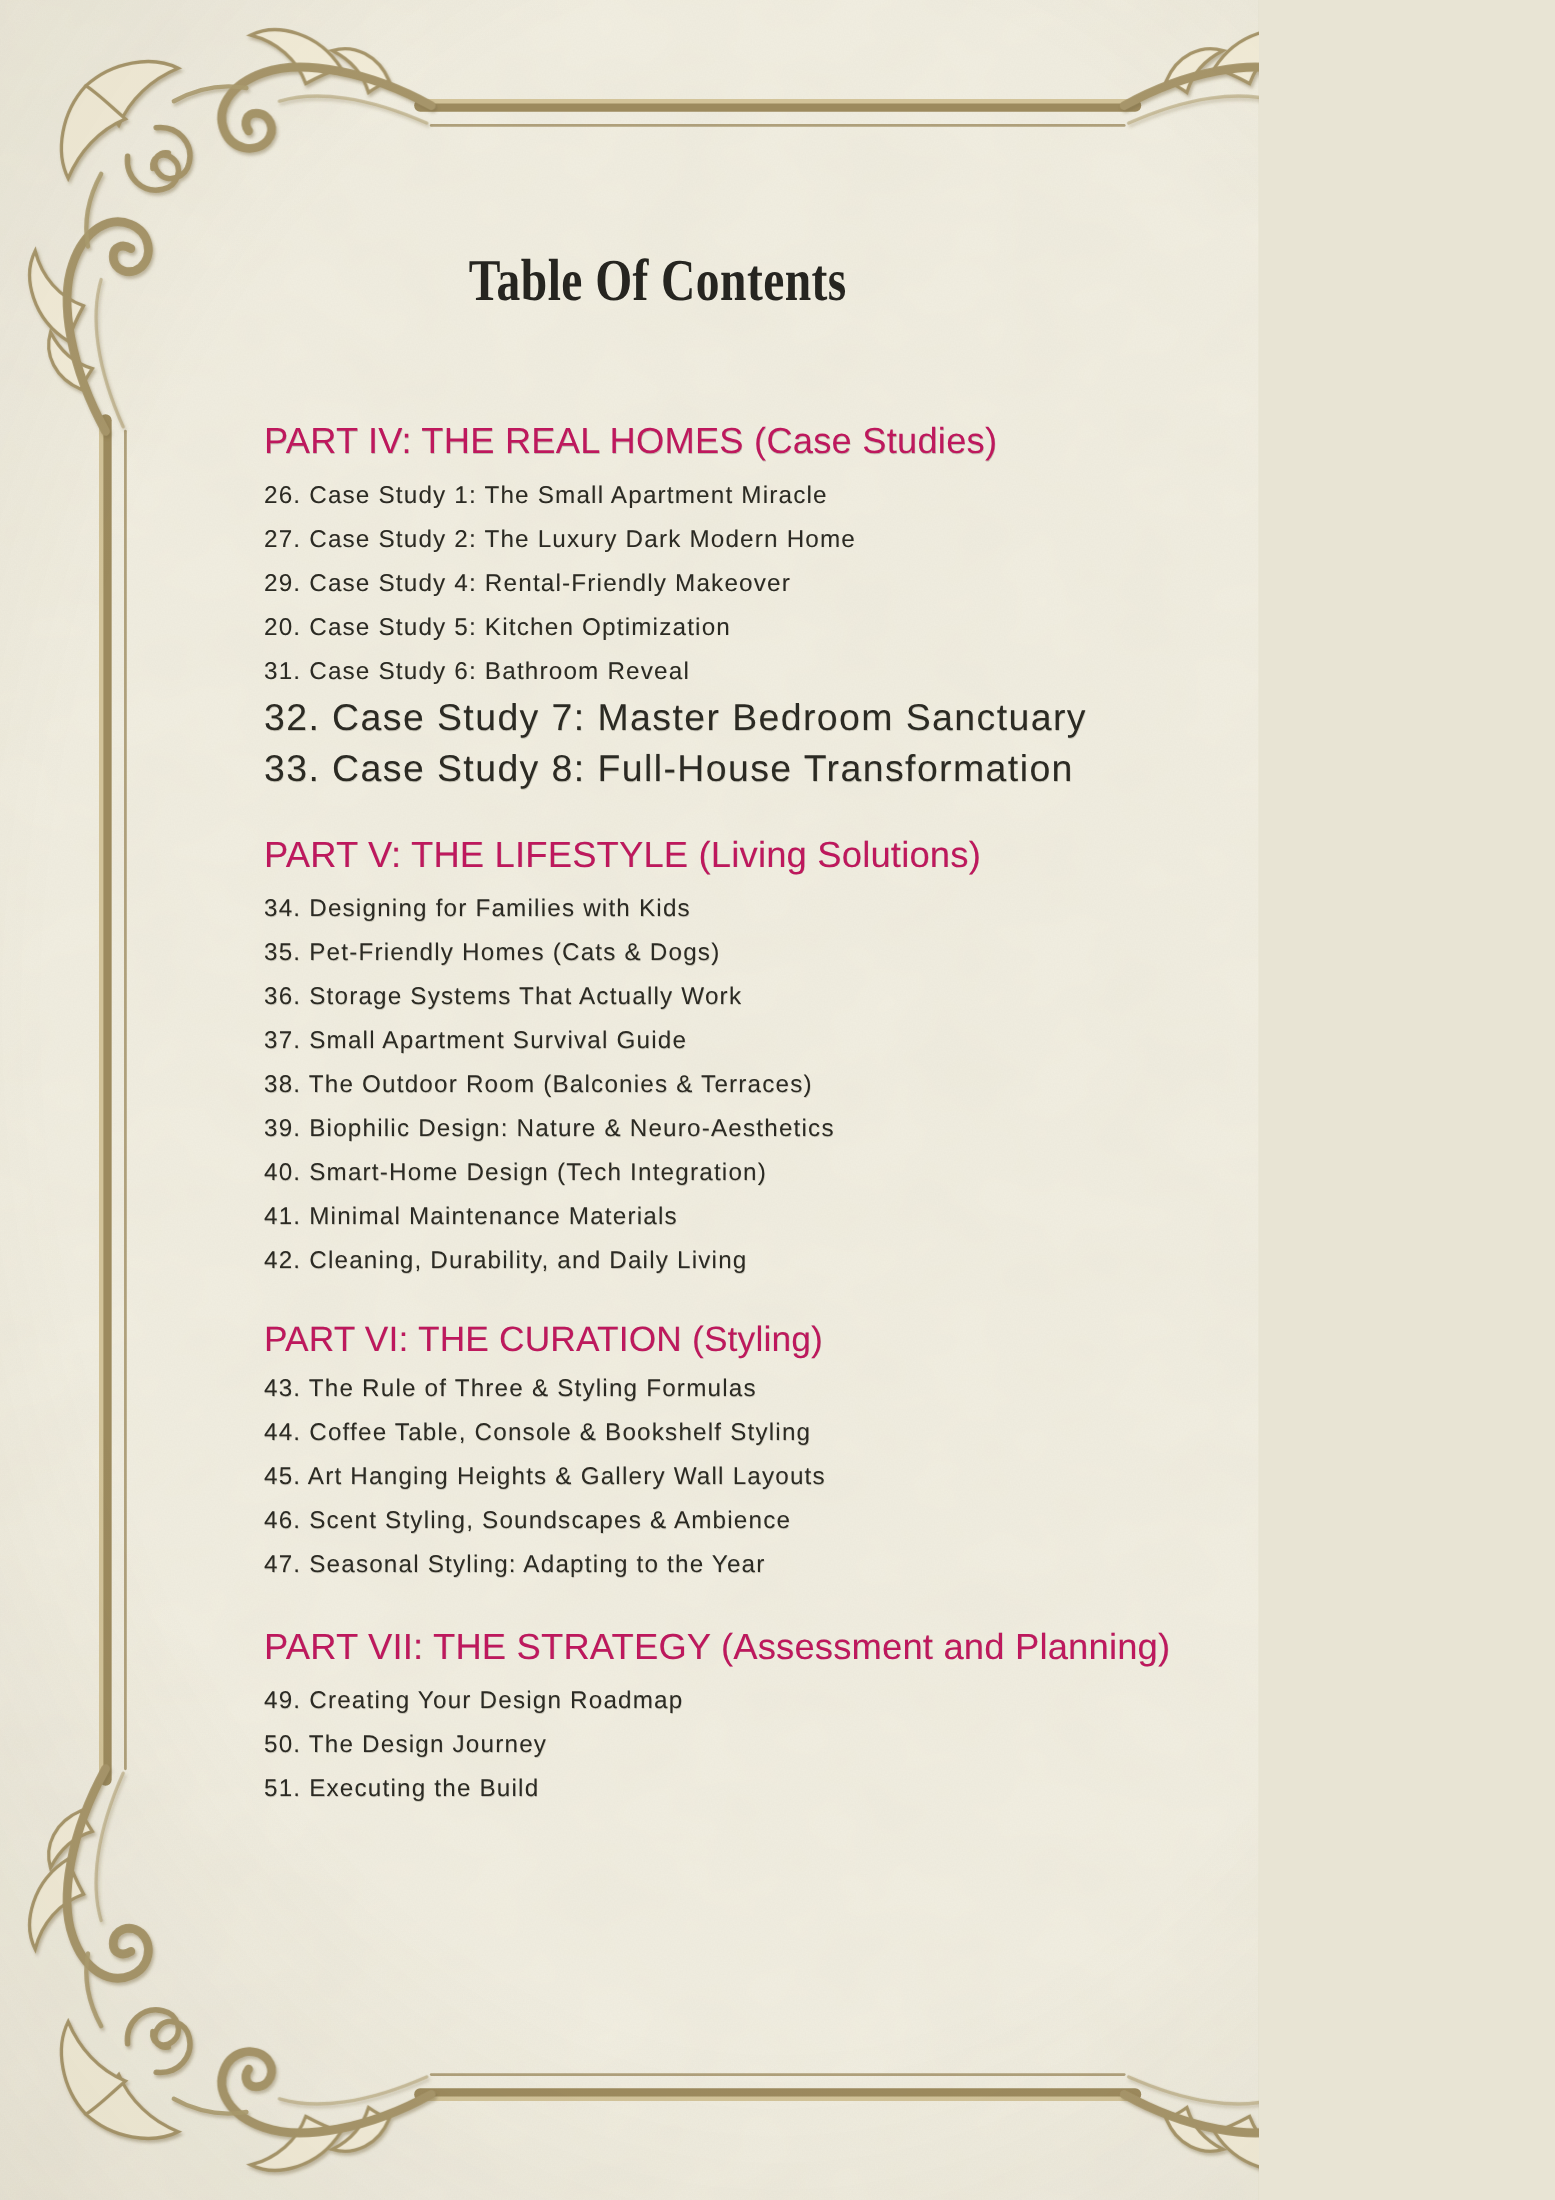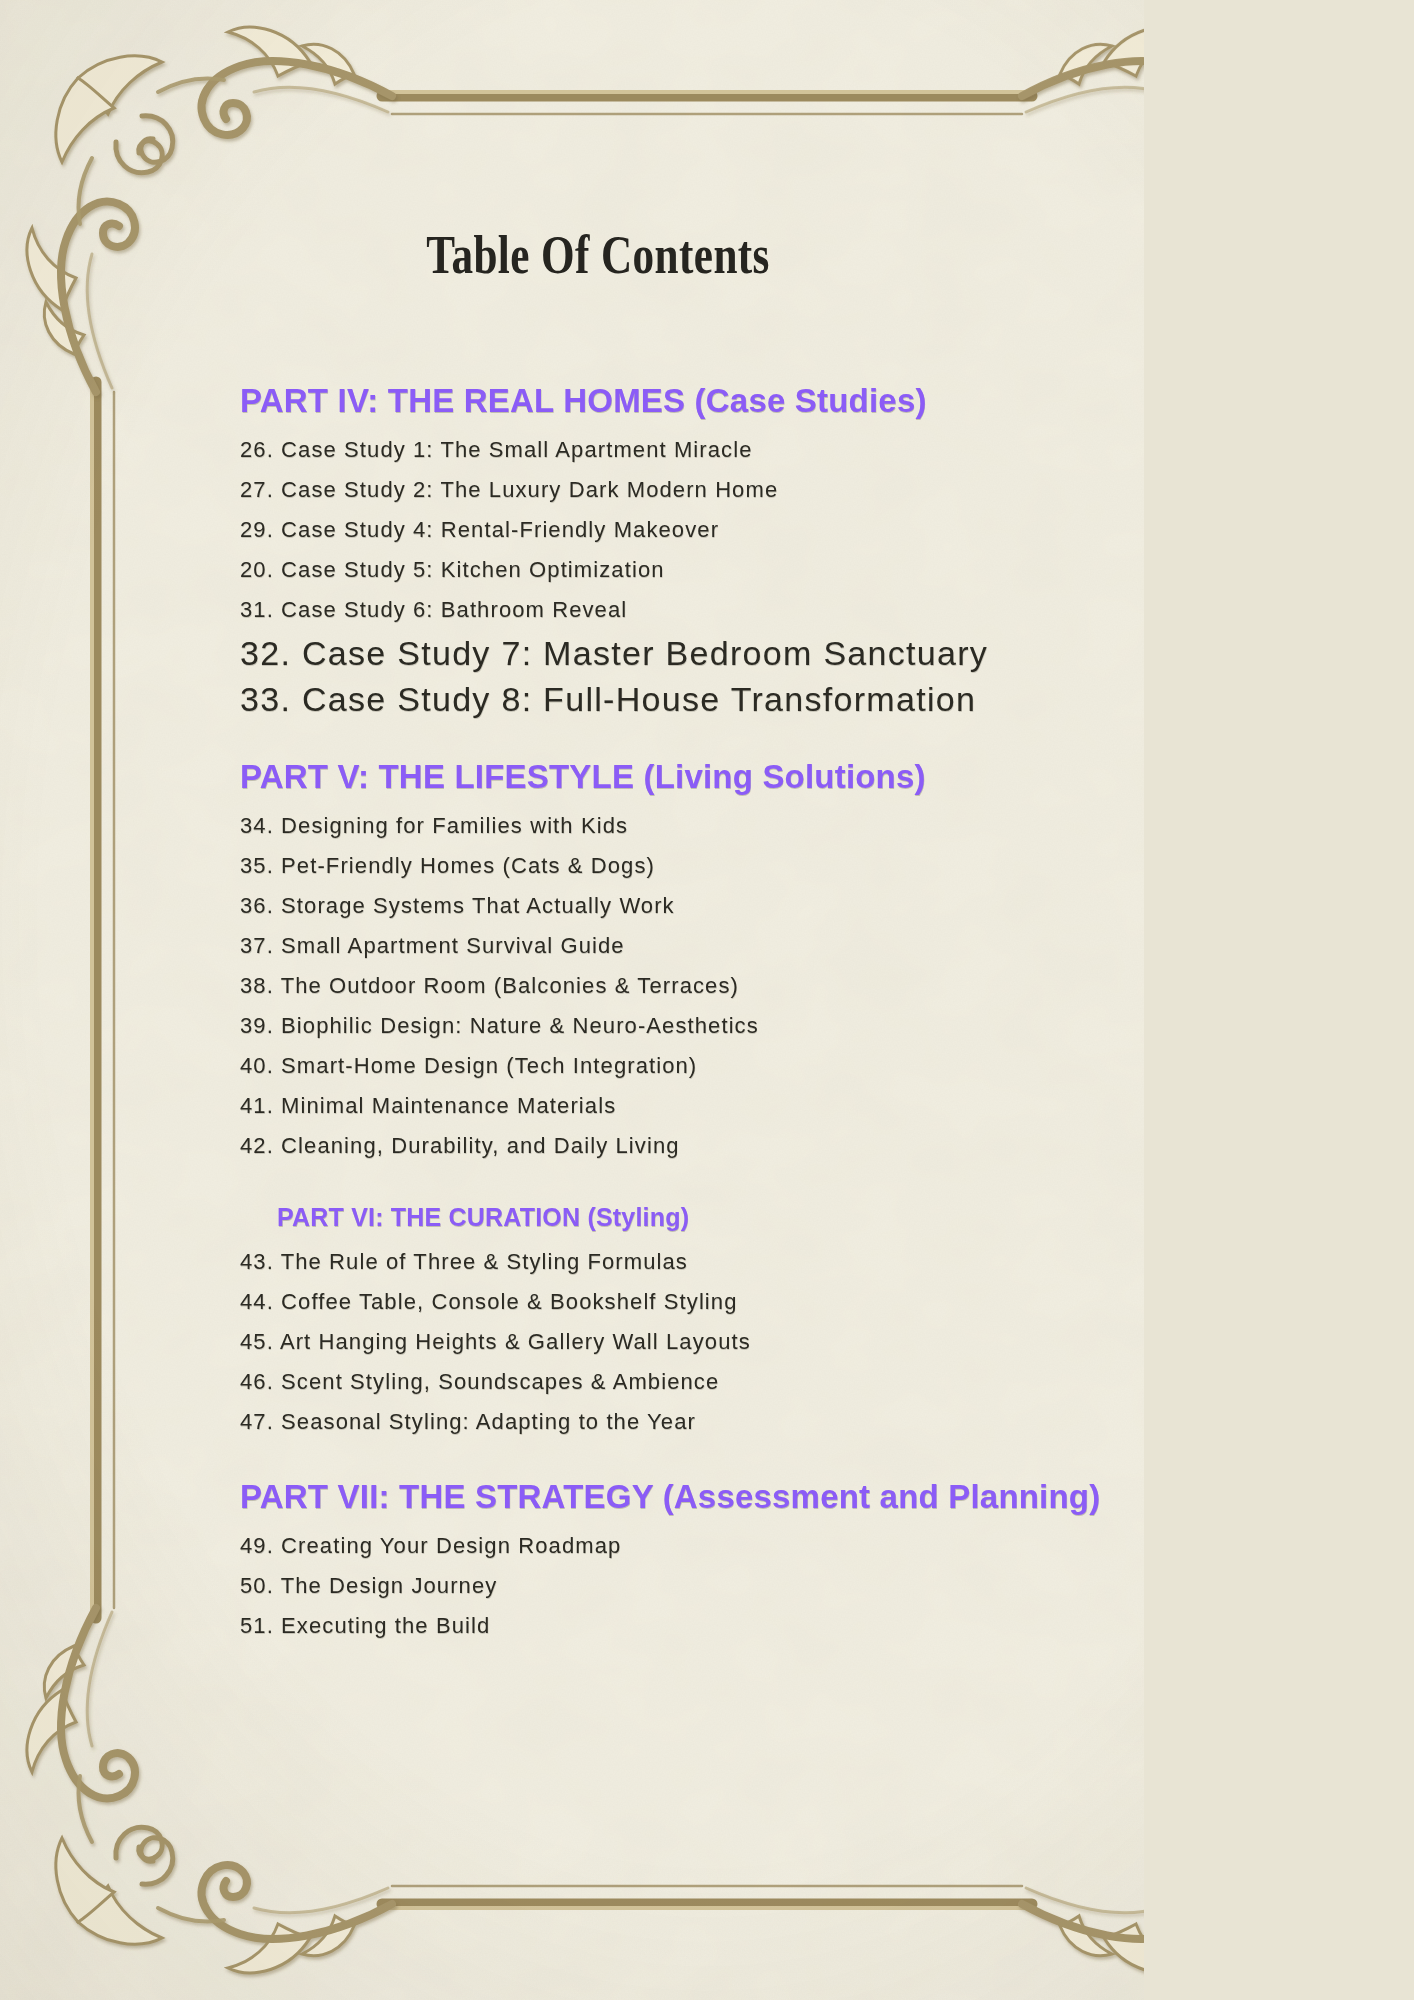--- a/index.html
+++ b/index.html
@@ -23,32 +23,31 @@
     width:716px;
     text-align:center;
     margin:0 0 96px 0;
     transform:scaleX(0.80);
     transform-origin:358px 50%;
     letter-spacing:0.5px;
   }
   .toc-section{margin:0 0 34px 0;}
   .sec-heading{
     font-size:33px;
-    font-weight:700;
+    font-weight:400;
     line-height:42px;
     letter-spacing:0.2px;
-    color:#8b5cf6;
+    color:#be185d;
     margin:0 0 8px 0;
     text-shadow:0.4px 0.6px 0.6px rgba(60,55,40,0.25);
   }
   .sec-heading.small{
-    font-size:25px;
+    font-size:32px;
     line-height:35px;
     margin-bottom:7px;
-    margin-left:37px;
   }
   .toc-item{
     font-size:22px;
     line-height:40px;
     letter-spacing:1.1px;
     color:#2b2a23;
     white-space:nowrap;
     text-shadow:0.4px 0.6px 0.6px rgba(60,55,40,0.22);
   }
   .toc-item.large{

